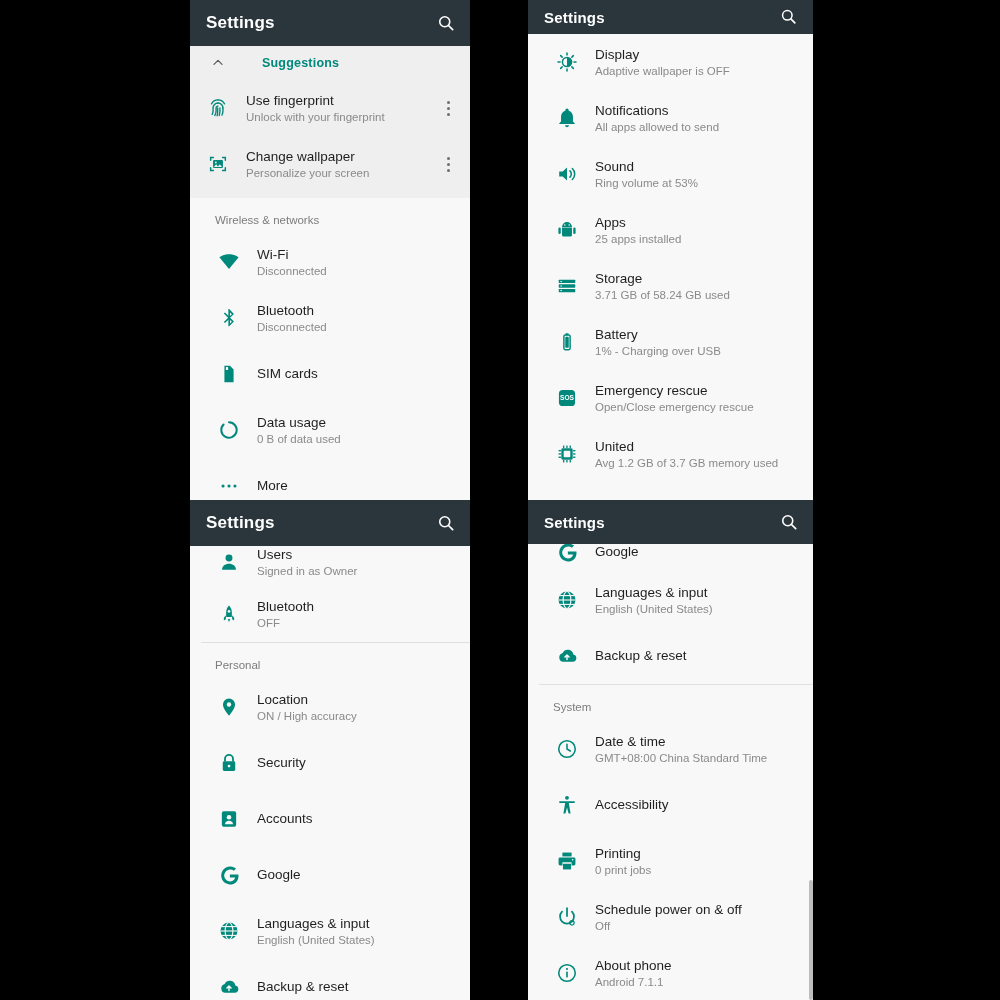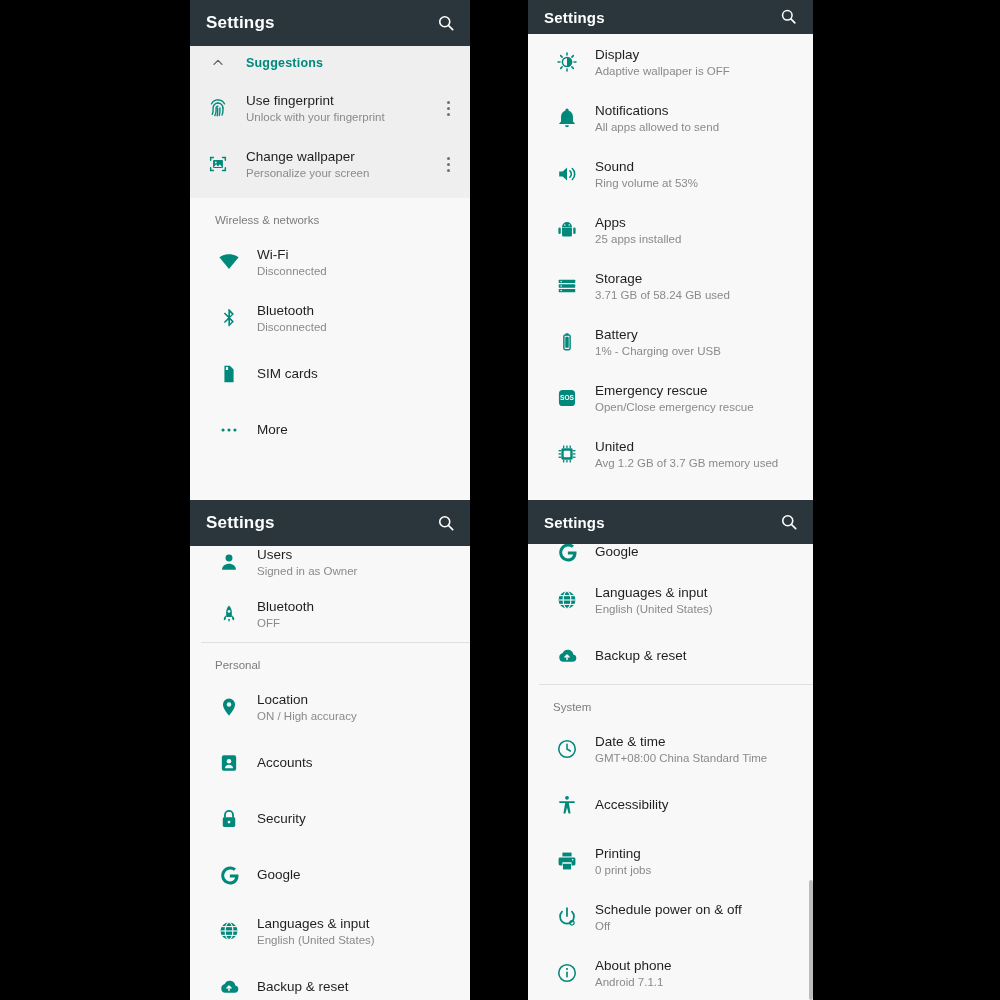--- a/index.html
+++ b/index.html
@@ -85,21 +85,21 @@
     line-height: 16px;
   }
 
   .sugg-block { background: #efefef; padding-bottom: 6px; }
   .sugg-head {
     display: flex; align-items: center;
     height: 34px;
     padding-right: 14px;
   }
   .sugg-head .caret { width: 56px; min-width:56px; display:flex; align-items:center; justify-content:center; }
-  .sugg-head .lbl { font-size: 12.5px; font-weight: bold; color: #00897b; letter-spacing: .2px; }
+  .sugg-head .lbl { font-size: 12.5px; font-weight: bold; color: #00897b; letter-spacing: .2px; margin-left: 16px; }
 
   .divider { height: 1px; background: #e0e0e0; width: 100%; }
   .block { background: #f8f8f8; padding-left: 11px; }
 
   .scrollbar {
     position: absolute; right: 0; width: 4px;
     background: #bdbdbd; border-radius: 2px;
   }
 
   svg { display: block; }
@@ -214,20 +214,31 @@
                 <path class="g" d="M7 3h6l4 4v14H7z"></path>
                 <rect x="8.6" y="4.3" width="2.4" height="3.4" rx=".4" fill="#f8f8f8"></rect>
               </svg>
           </span>
           <span class="txt">
             <span class="t1" style="display:block">SIM cards</span>
             <span class="t2" style="display:block"></span>
           </span>
         </div>
 
+        <div class="row">
+          <span class="ico">
+            <svg viewBox="0 0 24 24" width="22" height="22">
+                <path d="M12 3.6a8.4 8.4 0 1 1-5.9 2.4" fill="none" stroke="#00897b" stroke-width="2.2" stroke-linecap="round"></path>
+              </svg>
+          </span>
+          <span class="txt">
+            <span class="t1" style="display:block">Data usage</span>
+            <span class="t2" style="display:block">0 B of data used</span>
+          </span>
+        </div>
 
         <div class="row">
           <span class="ico">
             <svg viewBox="0 0 24 24" width="22" height="22">
                 <circle class="g" cx="5.5" cy="12" r="1.7"></circle>
                 <circle class="g" cx="12" cy="12" r="1.7"></circle>
                 <circle class="g" cx="18.5" cy="12" r="1.7"></circle>
               </svg>
           </span>
           <span class="txt">
@@ -452,41 +463,41 @@
         </span>
         <span class="txt">
           <span class="t1" style="display:block">Location</span>
           <span class="t2" style="display:block">ON / High accuracy</span>
         </span>
       </div>
 
       <div class="row">
         <span class="ico">
           <svg viewBox="0 0 24 24" width="22" height="22">
+              <path d="M7.6 10.4V7.6a4.4 4.4 0 0 1 8.8 0v2.8" fill="none" stroke="#00897b" stroke-width="2"></path>
+              <rect class="g" x="5.2" y="10.2" width="13.6" height="10.4" rx="1.6"></rect>
+              <circle cx="12" cy="15.4" r="1.5" fill="#f8f8f8"></circle>
+            </svg>
+        </span>
+        <span class="txt">
+          <span class="t1" style="display:block">Security</span>
+          <span class="t2" style="display:block"></span>
+        </span>
+      </div>
+
+      <div class="row">
+        <span class="ico">
+          <svg viewBox="0 0 24 24" width="22" height="22">
               <rect class="g" x="4.2" y="3.6" width="15.6" height="16.8" rx="2"></rect>
               <circle cx="12" cy="10" r="2.5" fill="#f8f8f8"></circle>
               <path d="M7.6 17.6c0-2.4 2-3.8 4.4-3.8s4.4 1.4 4.4 3.8z" fill="#f8f8f8"></path>
             </svg>
         </span>
         <span class="txt">
           <span class="t1" style="display:block">Accounts</span>
-          <span class="t2" style="display:block"></span>
-        </span>
-      </div>
-
-      <div class="row">
-        <span class="ico">
-          <svg viewBox="0 0 24 24" width="22" height="22">
-              <path d="M7.6 10.4V7.6a4.4 4.4 0 0 1 8.8 0v2.8" fill="none" stroke="#00897b" stroke-width="2"></path>
-              <rect class="g" x="5.2" y="10.2" width="13.6" height="10.4" rx="1.6"></rect>
-              <circle cx="12" cy="15.4" r="1.5" fill="#f8f8f8"></circle>
-            </svg>
-        </span>
-        <span class="txt">
-          <span class="t1" style="display:block">Security</span>
           <span class="t2" style="display:block"></span>
         </span>
       </div>
 
       <div class="row">
         <span class="ico">
           <svg viewBox="0 0 24 24" width="23" height="23">
               <path d="M21.4 11h-9v3h5.5c-.6 2.7-3 4.3-5.5 4.3A6.3 6.3 0 1 1 16.6 7l2.2-2.2A9.4 9.4 0 1 0 12.4 21.4c5.2 0 9-3.6 9-9 0-.5-.05-1-.1-1.4z" fill="#00897b"></path>
             </svg>
         </span>

